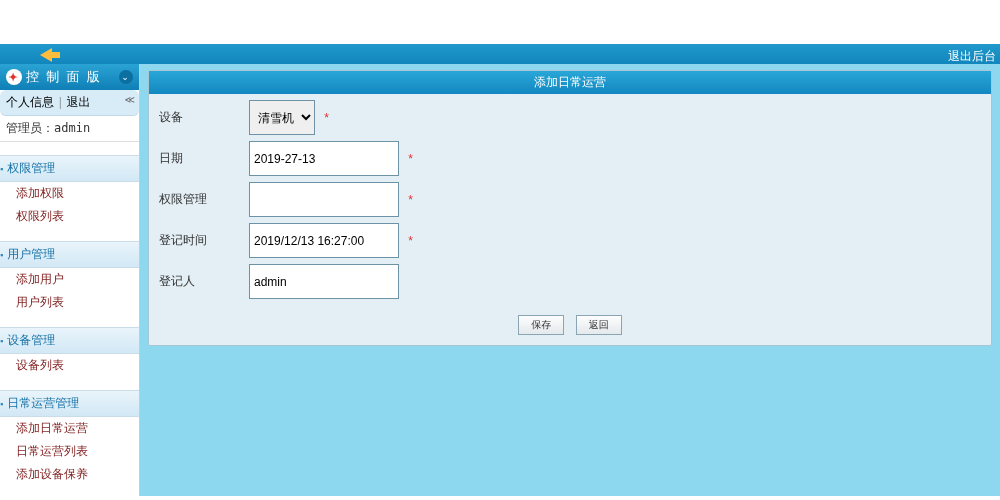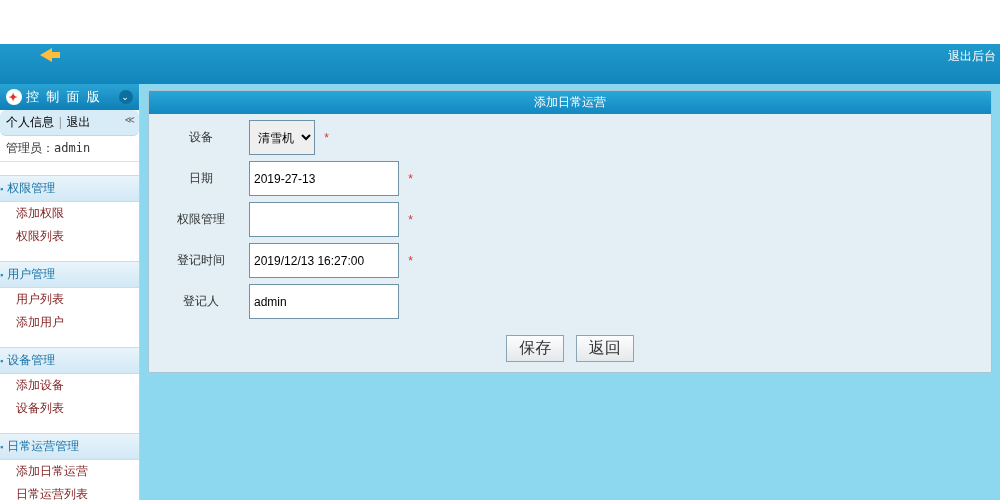--- a/index.html
+++ b/index.html
@@ -10,21 +10,21 @@
     width: 1000px;
     height: 500px;
     overflow: hidden;
     position: relative;
   }
   .topbar {
     height: 44px;
     background: #fff;
   }
   .header-strip {
-    height: 40px;
+    height: 20px;
     background: linear-gradient(#2199cb, #1186bd);
     position: relative;
     color: #fff;
   }
   .back-arrow {
     position: absolute;
     left: 40px;
     top: 4px;
     width: 0; height: 0;
     border-top: 7px solid transparent;
@@ -144,21 +144,21 @@
   .form-body {
     padding: 6px 10px 2px 10px;
   }
   .frow {
     display: flex;
     align-items: center;
     margin-bottom: 6px;
   }
   .flabel {
     width: 90px;
-    text-align: center;
+    text-align: left;
     padding-right: 6px;
     color: #333;
   }
   .finput select,
   .finput input[type=text] {
     border: 1px solid #6f93a6;
     padding: 2px 4px;
     font-size: 12px;
     height: 35px;
   }
@@ -168,21 +168,21 @@
     text-align: center;
     padding: 8px 0 10px 0;
   }
   .btn {
     display: inline-block;
     border: 1px solid #8aa6b4;
     background: linear-gradient(#fdfdfd, #e4e9ec);
     padding: 2px 12px;
     margin: 0 4px;
     cursor: pointer;
-    font-size: 16px;
+    font-size: 10px;
     color: #333;
   }
 </style>
 </head>
 <body>
 
 <div class="topbar"></div>
 
 <div class="header-strip">
   <div class="back-arrow"></div>
@@ -204,24 +204,23 @@
       <span class="collapse-btn">≪</span>
     </div>
     <div class="admin-line">
       <span>管理员：</span><span>admin</span>
     </div>
     <div id="groups">
         <div class="group-head">权限管理</div>
         <div class="group-item">添加权限</div>
         <div class="group-item">权限列表</div>
         <div class="group-head">用户管理</div>
+        <div class="group-item">添加用户</div>
         <div class="group-item">用户列表</div>
-        <div class="group-item">添加用户</div>
         <div class="group-head">设备管理</div>
-        <div class="group-item">添加设备</div>
         <div class="group-item">设备列表</div>
         <div class="group-head">日常运营管理</div>
         <div class="group-item">添加日常运营</div>
         <div class="group-item">日常运营列表</div>
         <div class="group-item">添加设备保养</div>
       </div>
   </div>
 
   <div class="content">
     <div class="form-panel">

